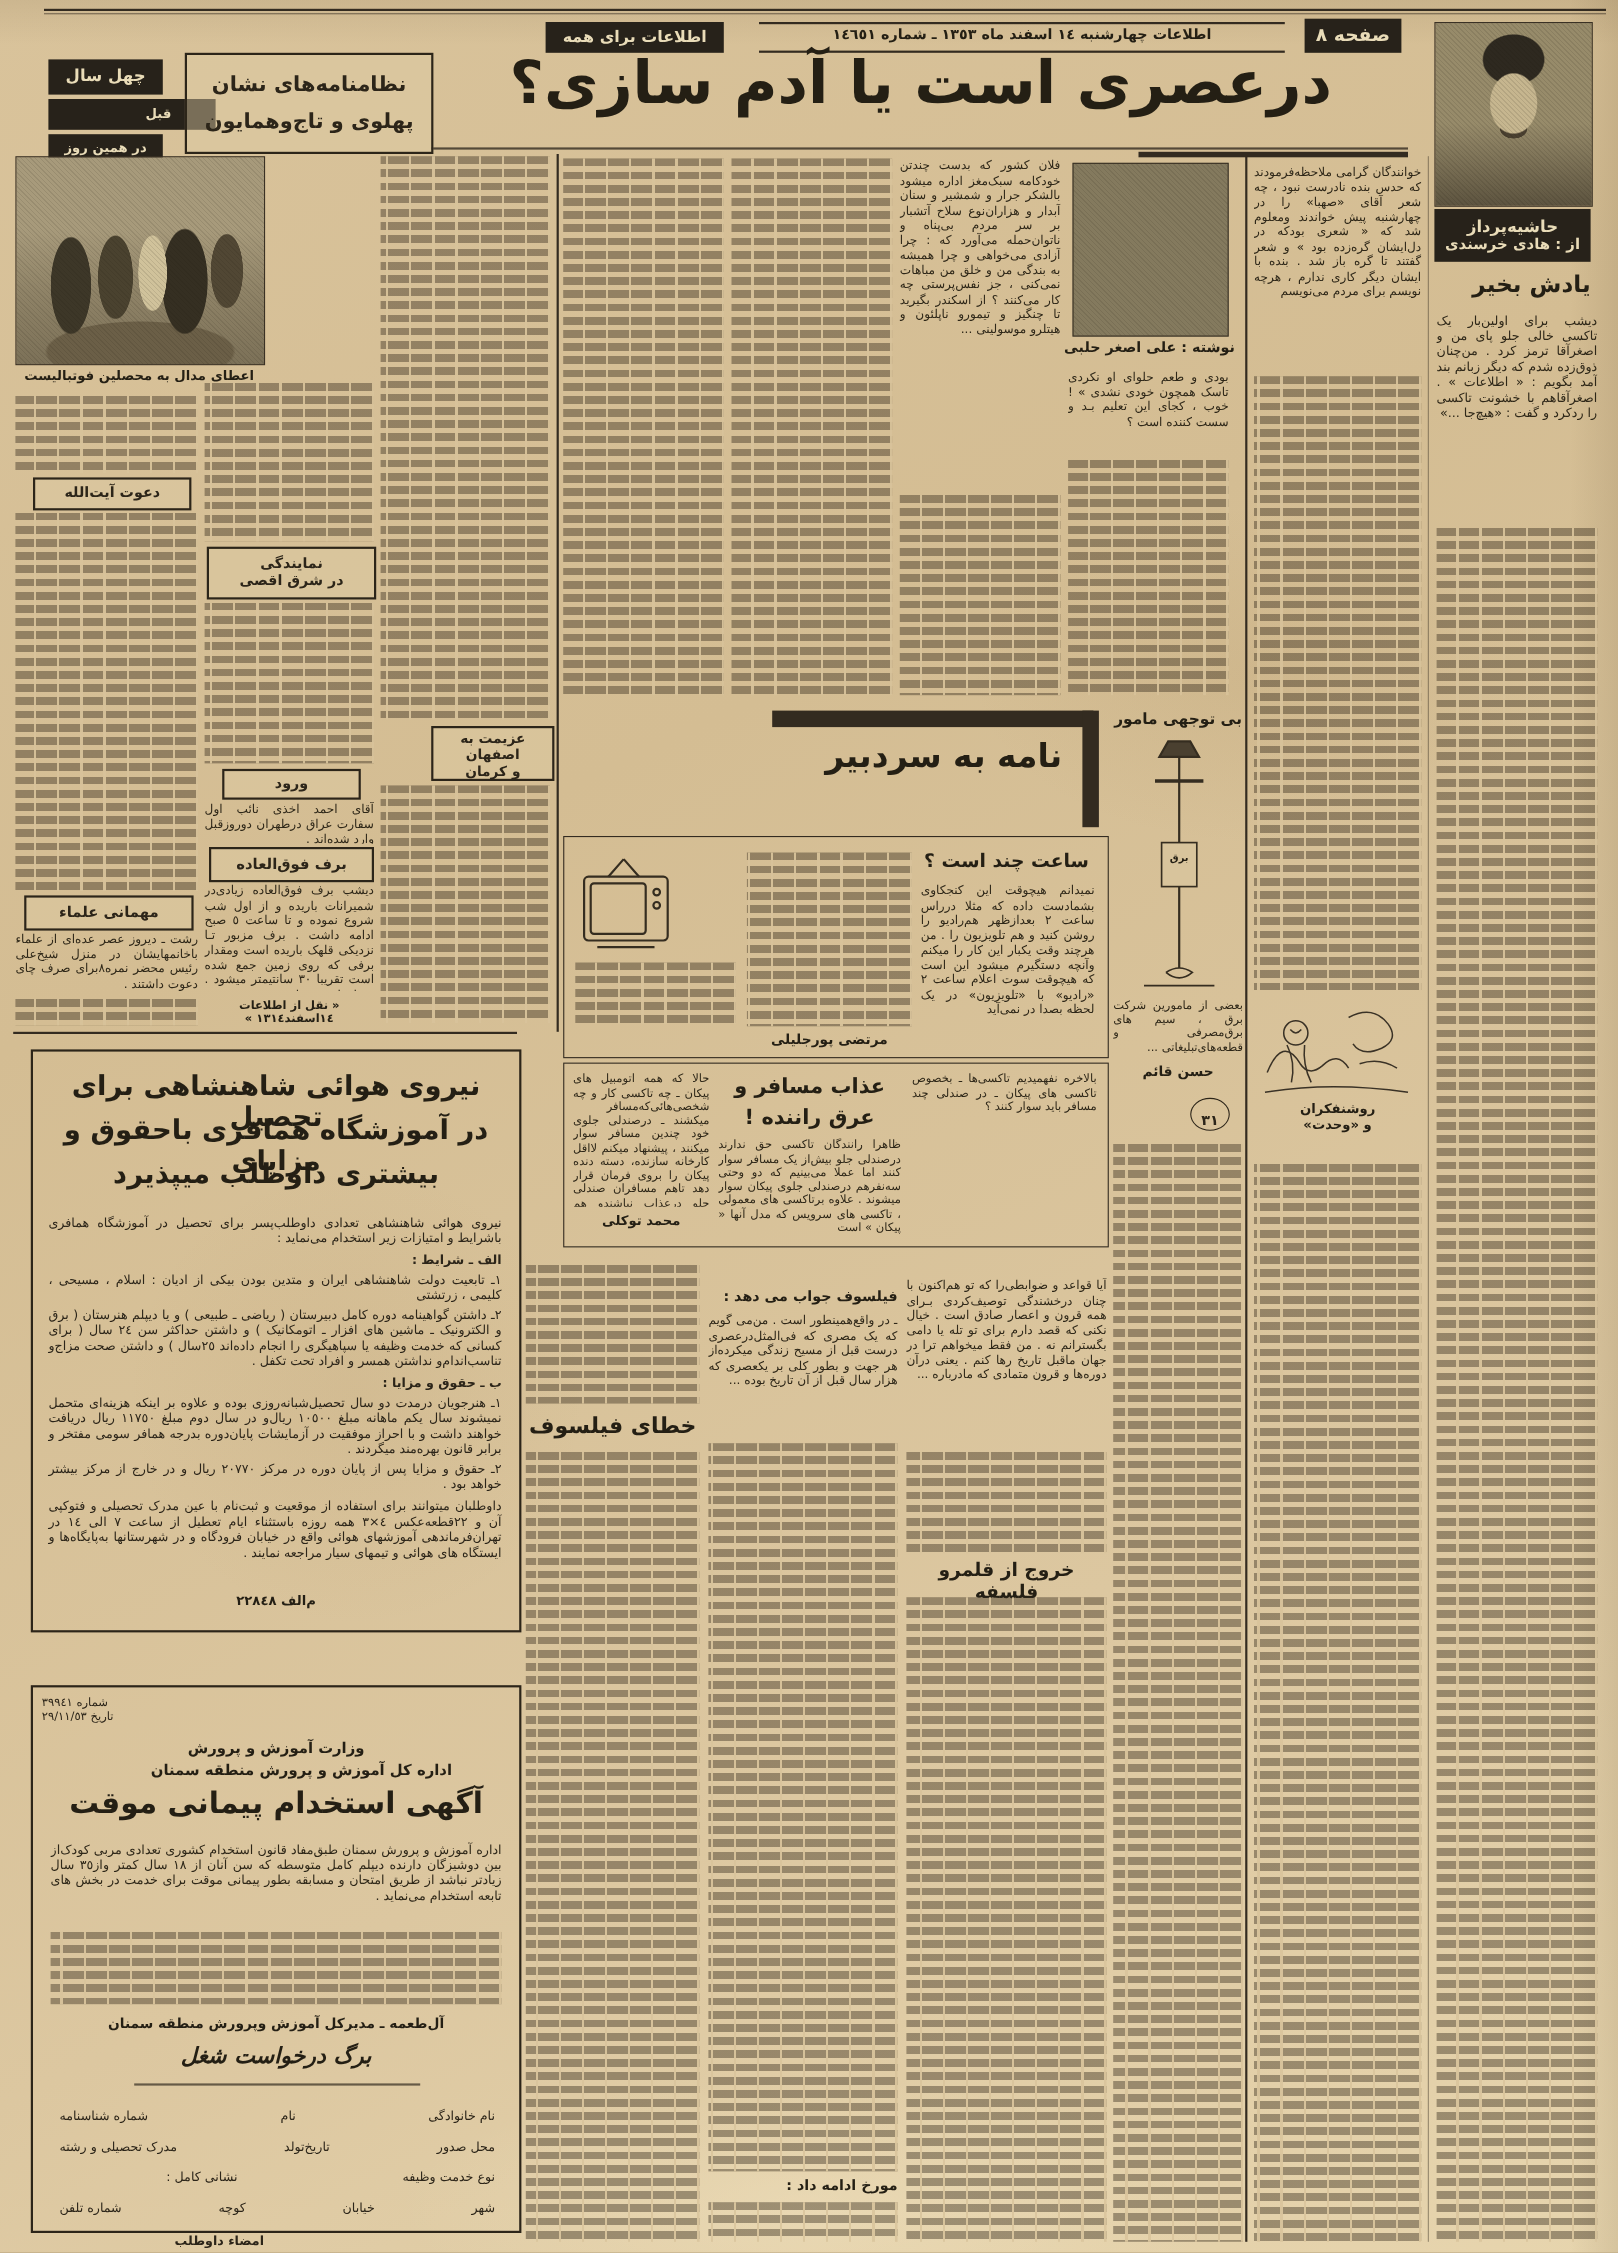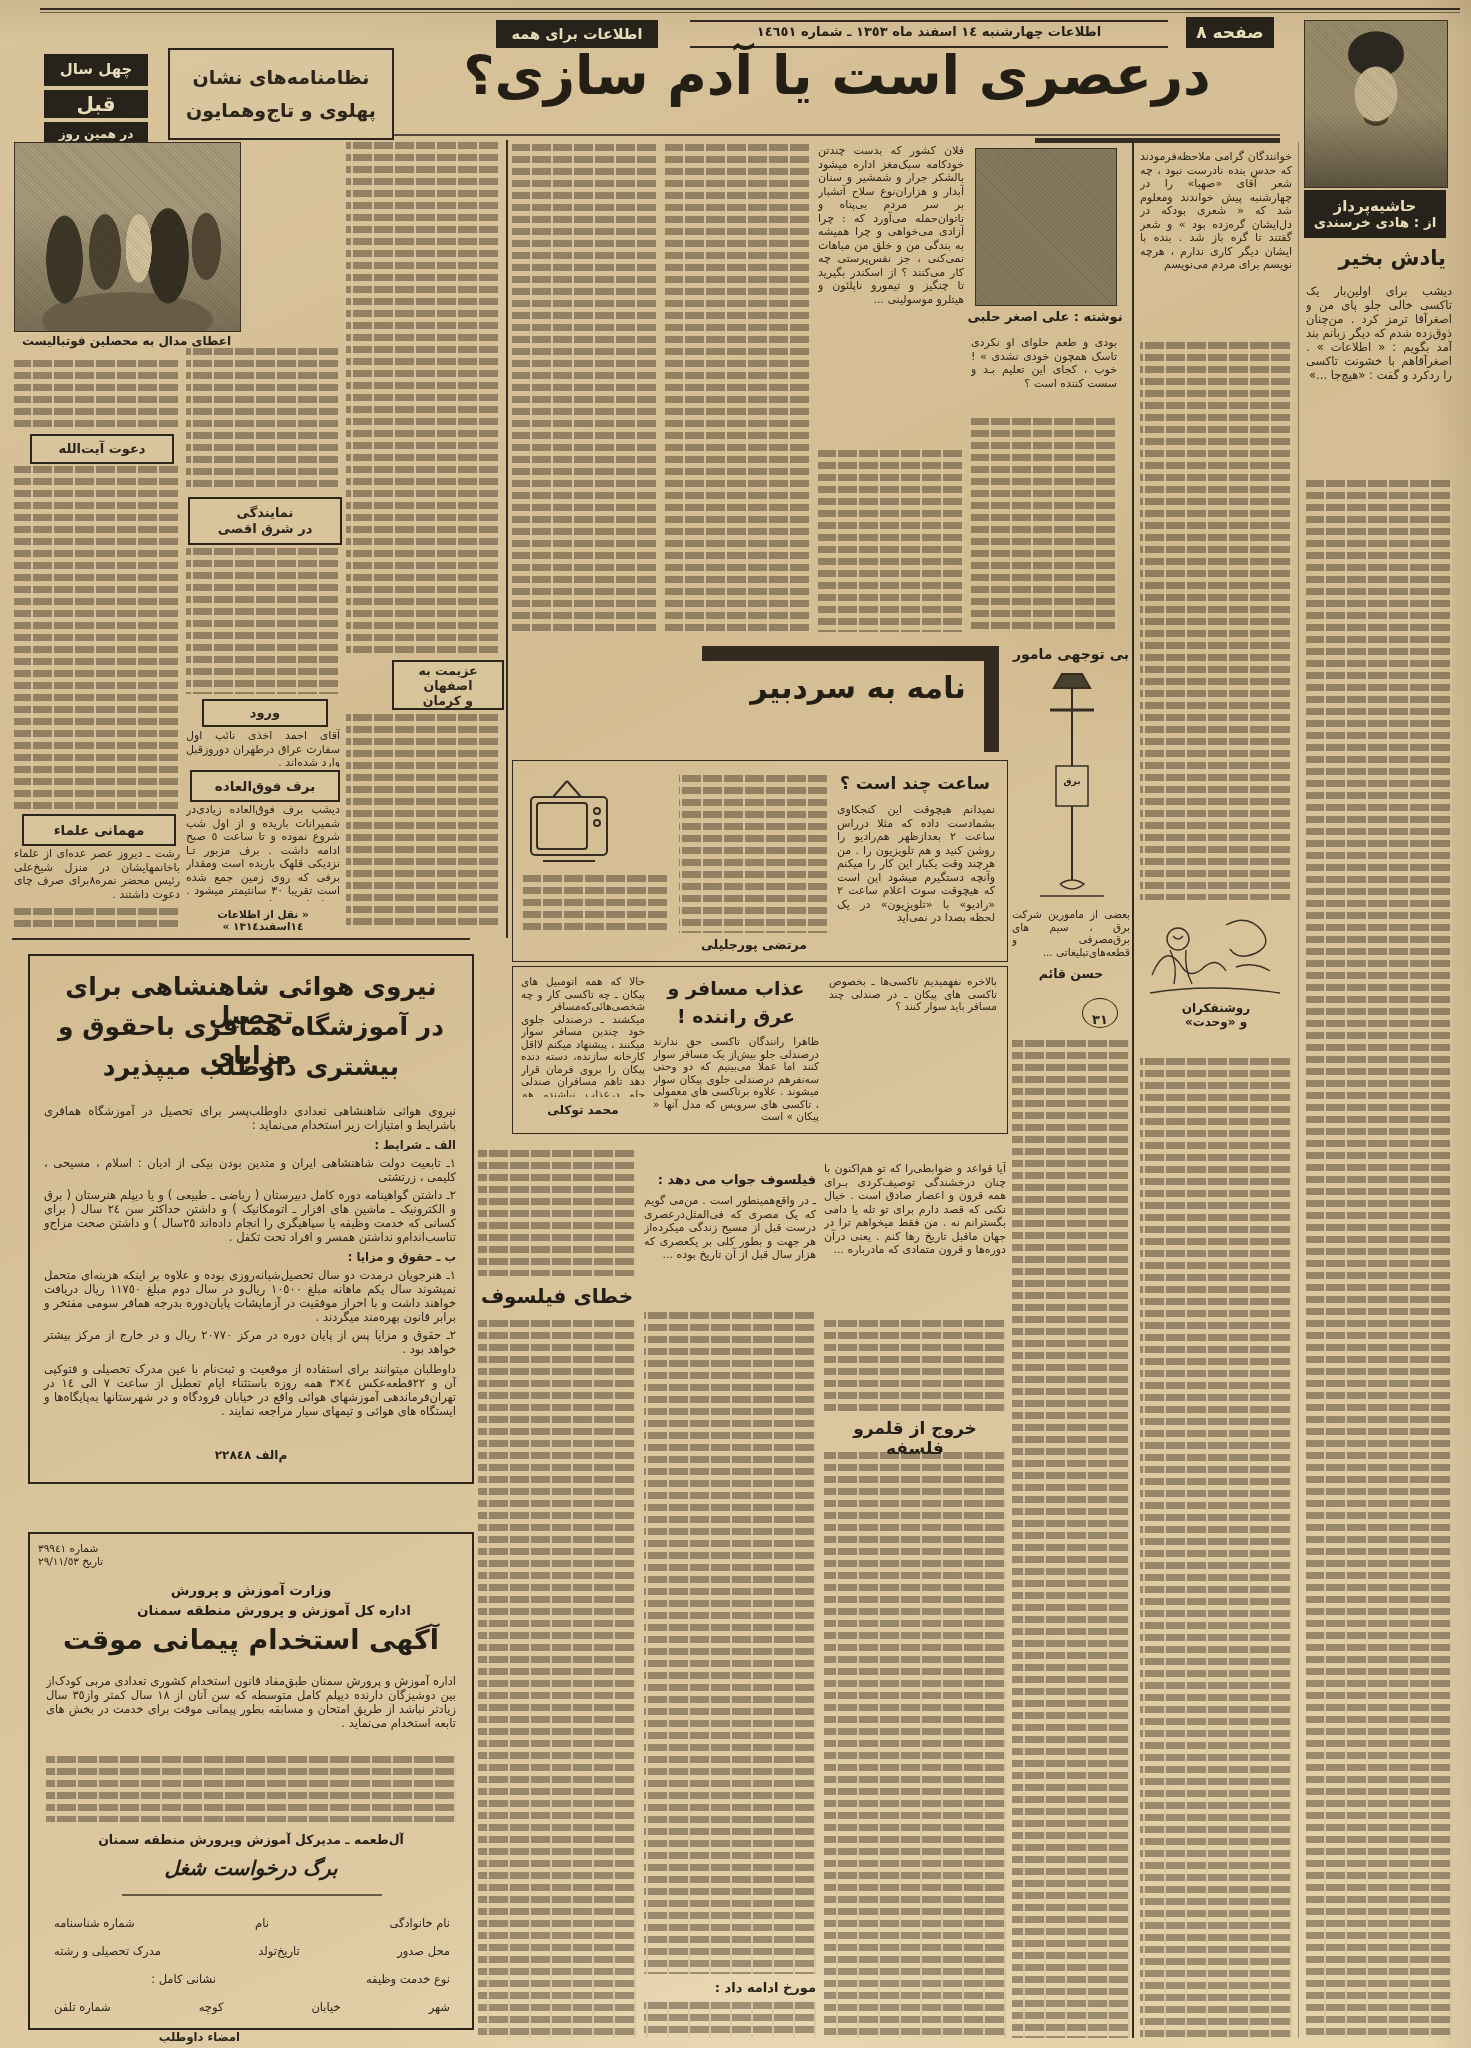--- a/index.html
+++ b/index.html
@@ -105,21 +105,21 @@
 
   <div class="hd" style="left:1306px;top:246px;width:140px;font-size:21px;text-align:right;">یادش بخیر</div>
   <div class="t s115" style="left:1306px;top:284px;width:146px;height:190px;">دیشب برای اولین‌بار یک تاکسی خالی جلو پای من و اصغرآقا ترمز کرد . من‌چنان ذوق‌زده شدم که دیگر زبانم بند آمد بگویم : « اطلاعات » . اصغرآقاهم با خشونت تاکسی را ردکرد و گفت : «هیچ‌جا ...»</div>
   <div class="fill" style="left:1306px;top:480px;width:146px;height:1558px;"></div>
 
   <div class="rule" style="left:506px;top:140px;width:2px;height:798px;"></div>
 
   <div class="blk" style="left:44px;top:54px;width:104px;height:32px;font-size:15px;">
     <span>چهل سال</span>
   </div>
-  <div class="blk" style="left:44px;top:90px;width:104px;height:28px;font-size:20px;">
+  <div class="blk" style="left:44px;top:90px;width:104px;height:28px;font-size:12px;padding-left:48px;">
     <span>قبل</span>
   </div>
   <div class="blk" style="left:44px;top:122px;width:104px;height:26px;font-size:12px;">
     <span>در همین روز</span>
   </div>
 
   <div class="box" style="left:168px;top:48px;width:222px;height:88px;">
     <span style="font-size:19px;">نظامنامه‌های نشان</span>
     <span style="font-size:19px;margin-top:10px;">پهلوی و تاج‌وهمایون</span>
   </div>

